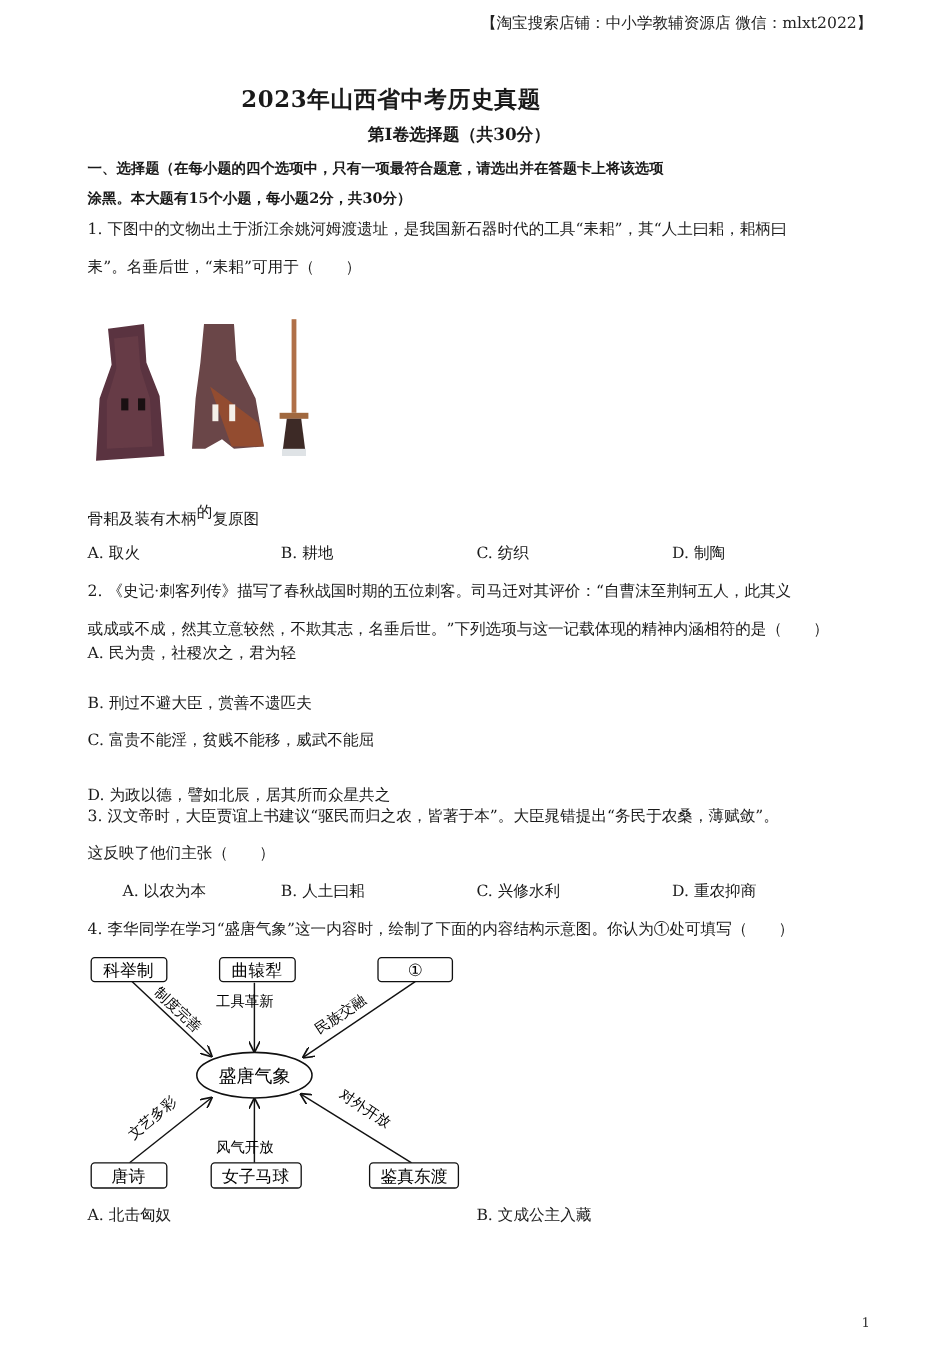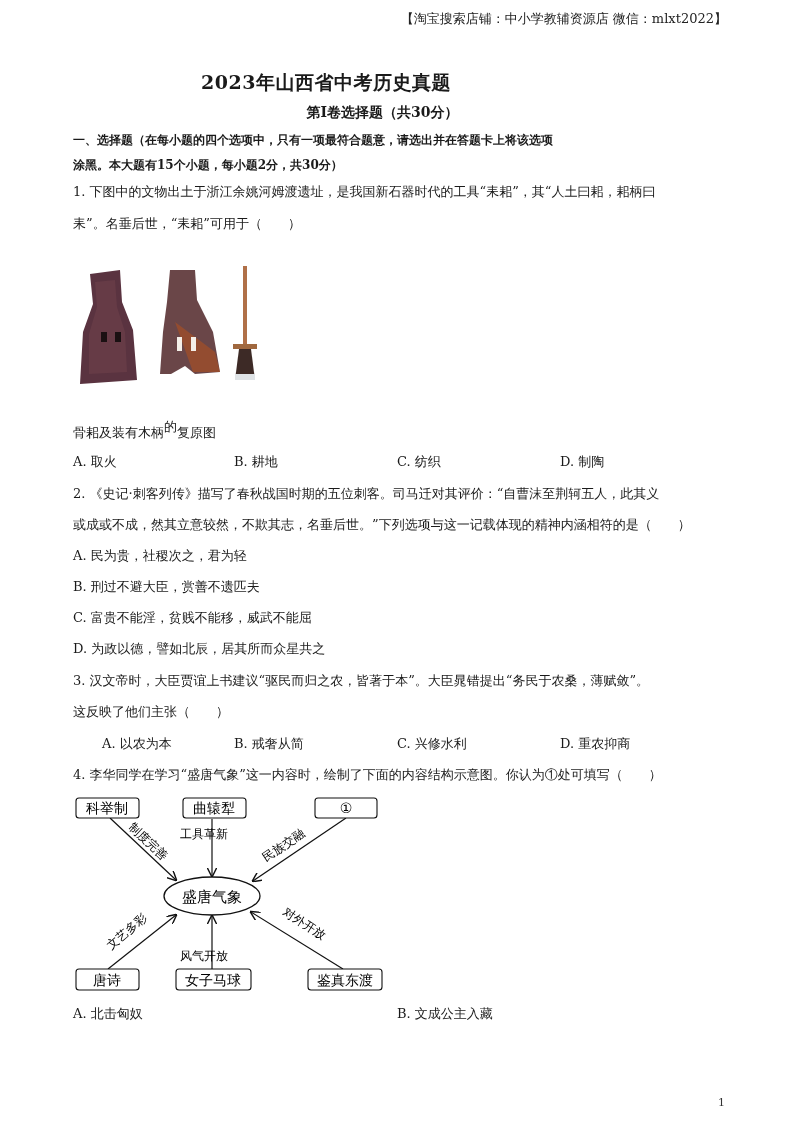--- a/index.html
+++ b/index.html
@@ -75,30 +75,30 @@
 </div>
 
 <div class="opt" style="top:452px; left:73px;"><span>A.</span> <span>取火</span></div>
 <div class="opt" style="top:452px; left:234px;"><span>B.</span> <span>耕地</span></div>
 <div class="opt" style="top:452px; left:397px;"><span>C.</span> <span>纺织</span></div>
 <div class="opt" style="top:452px; left:560px;"><span>D.</span> <span>制陶</span></div>
 
 <div class="line" style="top:484px;">2. 《史记·刺客列传》描写了春秋战国时期的五位刺客。司马迁对其评价：“自曹沫至荆轲五人，此其义</div>
 <div class="line" style="top:515px;">或成或不成，然其立意较然，不欺其志，名垂后世。”下列选项与这一记载体现的精神内涵相符的是（　　）</div>
 
-<div class="opt" style="top:546px; left:73px;"><span>A.</span> <span>民为贵，社稷次之，君为轻</span></div>
+<div class="opt" style="top:535px; left:73px;"><span>A.</span> <span>民为贵，社稷次之，君为轻</span></div>
 <div class="opt" style="top:577px; left:73px;"><span>B.</span> <span>刑过不避大臣，赏善不遗匹夫</span></div>
 <div class="opt" style="top:608px; left:73px;"><span>C.</span> <span>富贵不能淫，贫贱不能移，威武不能屈</span></div>
-<div class="opt" style="top:639px; left:73px;"><span>D.</span> <span>为政以德，譬如北辰，居其所而众星共之</span></div>
+<div class="opt" style="top:654px; left:73px;"><span>D.</span> <span>为政以德，譬如北辰，居其所而众星共之</span></div>
 
 <div class="line" style="top:671px;">3. 汉文帝时，大臣贾谊上书建议“驱民而归之农，皆著于本”。大臣晁错提出“务民于农桑，薄赋敛”。</div>
 <div class="line" style="top:702px;">这反映了他们主张（　　）</div>
 
 <div class="opt" style="top:734px; left:73px;margin-left:29px;"><span>A.</span> <span>以农为本</span></div>
-<div class="opt" style="top:734px; left:234px;"><span>B.</span> <span>戒奢从简</span></div>
+<div class="opt" style="top:734px; left:234px;"><span>B.</span> <span>人土曰耜</span></div>
 <div class="opt" style="top:734px; left:397px;"><span>C.</span> <span>兴修水利</span></div>
 <div class="opt" style="top:734px; left:560px;"><span>D.</span> <span>重农抑商</span></div>
 
 <div class="line" style="top:765px;">4. 李华同学在学习“盛唐气象”这一内容时，绘制了下面的内容结构示意图。你认为①处可填写（　　）</div>
 
 <svg class="diagram" viewBox="0 0 325 205">
   <defs>
     <marker id="arr" markerWidth="8" markerHeight="8" refX="7" refY="4" orient="auto">
       <path d="M0,0 L8,4 L0,8" fill="none" stroke="#111" stroke-width="1.2"></path>
     </marker>

